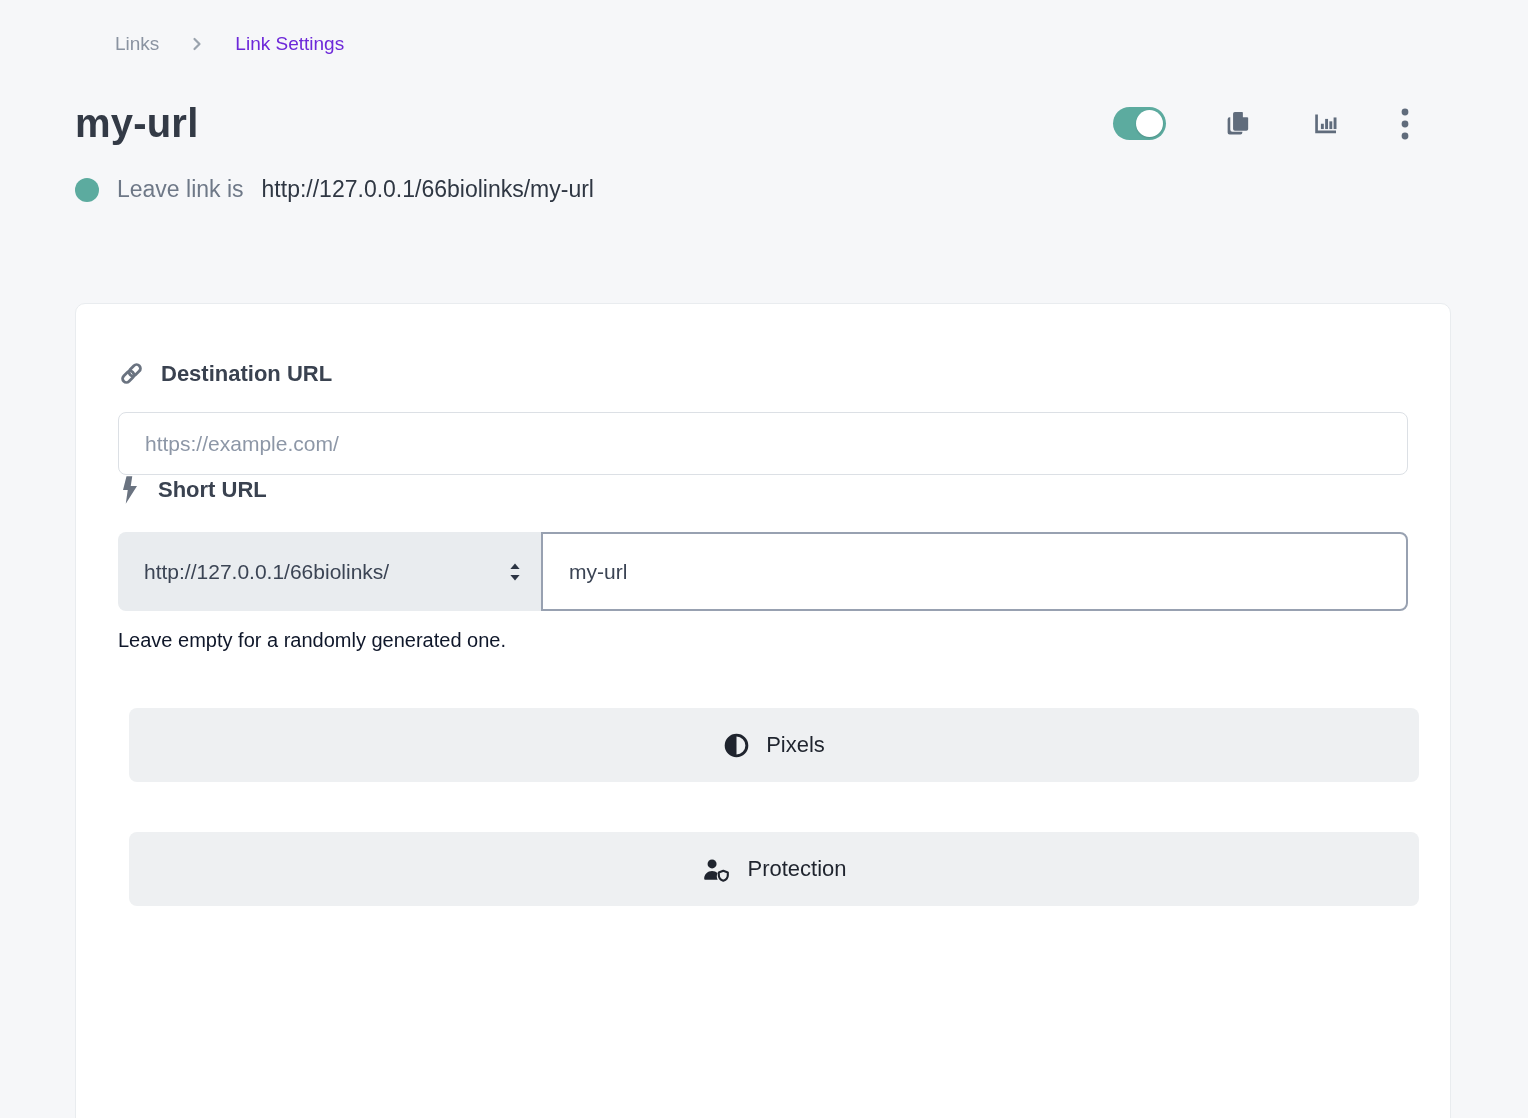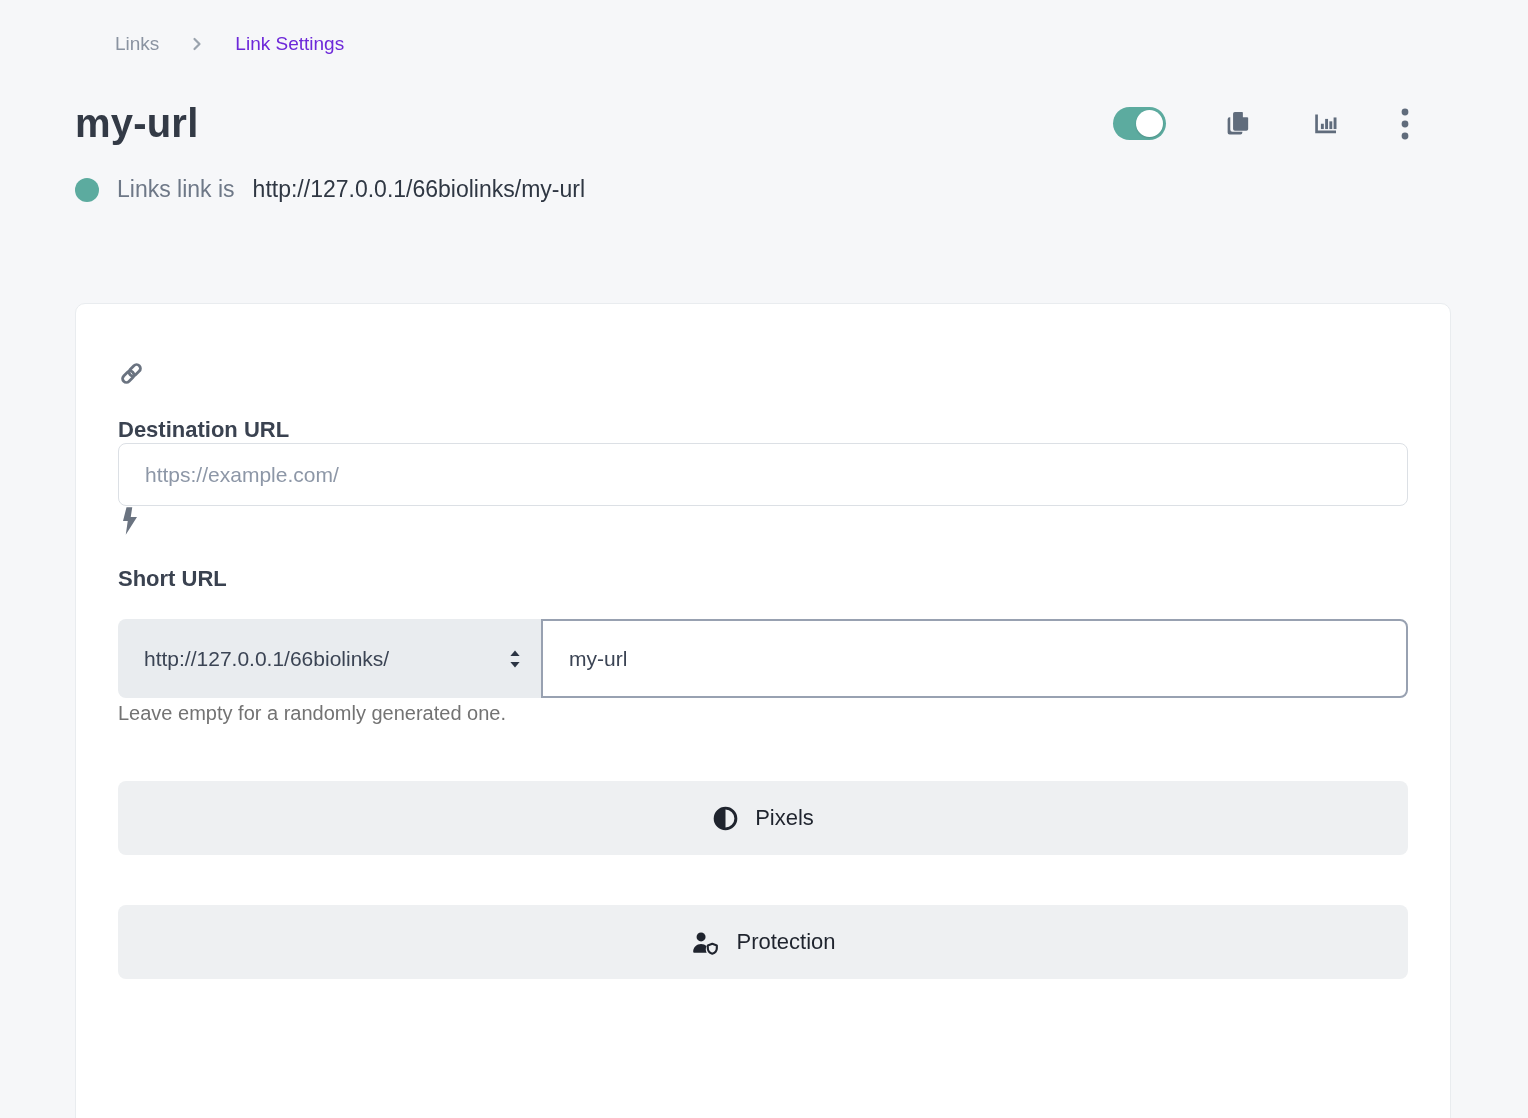--- a/index.html
+++ b/index.html
@@ -35,24 +35,25 @@
   .card {
     margin-top: 100px;
     width: 1376px;
     height: 1100px;
     background: #ffffff;
     border: 1px solid #e9ecef;
     border-radius: 10px;
     padding: 56px 42px;
   }
 
-  .field-label { display: flex; align-items: flex-start; gap: 30px; flex-direction: column; }
+  .field-label { display: flex; align-items: center; gap: 16px; }
   .field-label .label-text { font-size: 22px; font-weight: 700; color: #3a4250; }
 
   .text-input {
+    margin-top: 25px;
     width: 100%;
     height: 63px;
     border: 1px solid #dce0e5;
     border-radius: 8px;
     background: #fff;
     font-size: 21px;
     font-family: "Liberation Sans", sans-serif;
     color: #3b4454;
     padding: 0 26px;
     outline: none;
@@ -79,37 +80,38 @@
     flex: 1;
     border: 2px solid #98a1b1;
     border-radius: 0 8px 8px 0;
     font-size: 21px;
     font-family: "Liberation Sans", sans-serif;
     color: #3b4454;
     padding: 0 26px;
     outline: none;
     background: #fff;
   }
-  .helper-text { margin-top: 4px; font-size: 20px; color: #737373; }
+  .helper-text { margin-top: 18px; font-size: 20px; color: #0f172a; }
 
   .section-btn {
     margin-top: 50px;
     width: 100%;
     height: 74px;
     background: #eef0f2;
     border: none;
     border-radius: 8px;
     display: flex;
     align-items: center;
     justify-content: center;
     gap: 16px;
     font-size: 22px;
     font-family: "Liberation Sans", sans-serif;
     color: #1f242e;
     cursor: pointer;
+    margin-left: 11px;
   }
   .section-btn:first-of-type { margin-top: 56px; }
 
   svg { display: block; }
 </style>
 </head>
 <body>
 
 <div class="page">
 
@@ -156,21 +158,21 @@
               <circle cx="7" cy="17" r="3.4"></circle>
               <circle cx="7" cy="29" r="3.4"></circle>
           </svg>
         </span>
       </button>
     </div>
   </div>
 
   <div class="status-row">
     <span class="status-dot"></span>
-    <span class="status-prefix">Links link is</span>
+    <span class="status-prefix">Leave link is</span>
     <span class="status-url">http://127.0.0.1/66biolinks/my-url</span>
   </div>
 
   <div class="card">
 
     <div class="field-label">
       <span>
         <svg width="27" height="27" viewBox="0 0 24 24">
           <g fill="none" stroke="#6a7380" stroke-width="2.5" transform="rotate(-45 12 12)">
             <rect x="2.2" y="8.6" width="11.5" height="6.8" rx="3.4"></rect>

